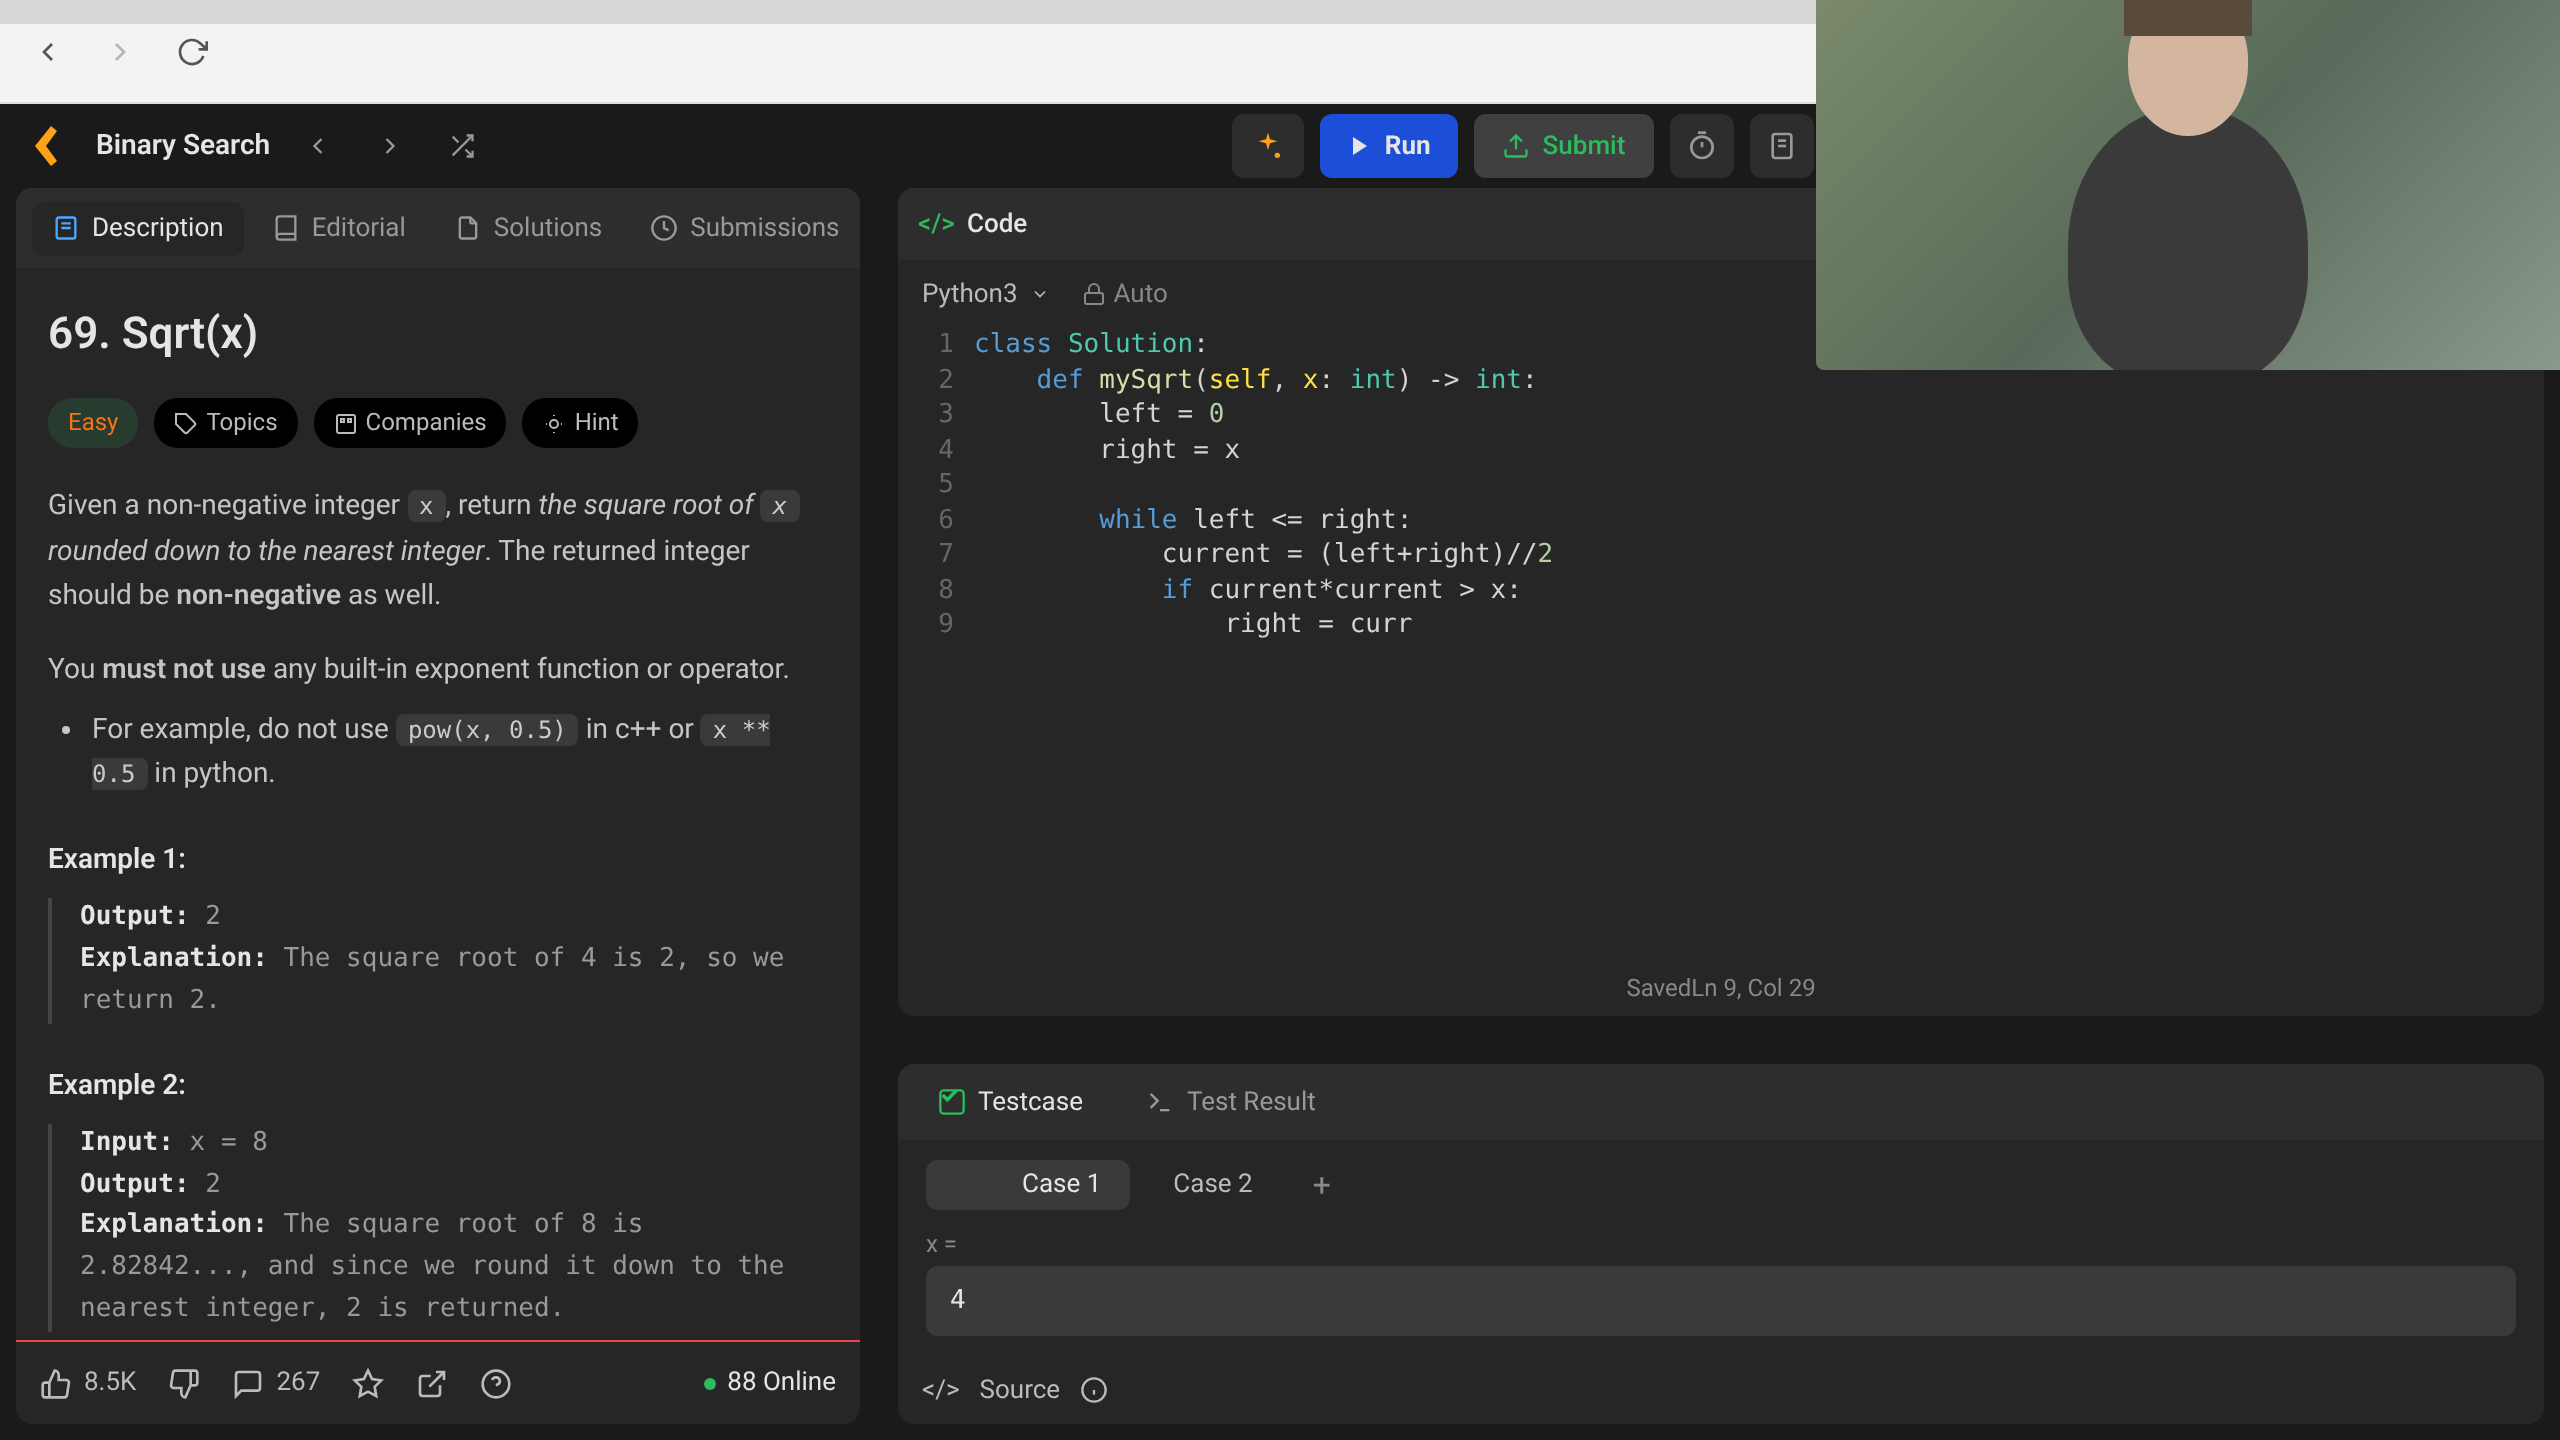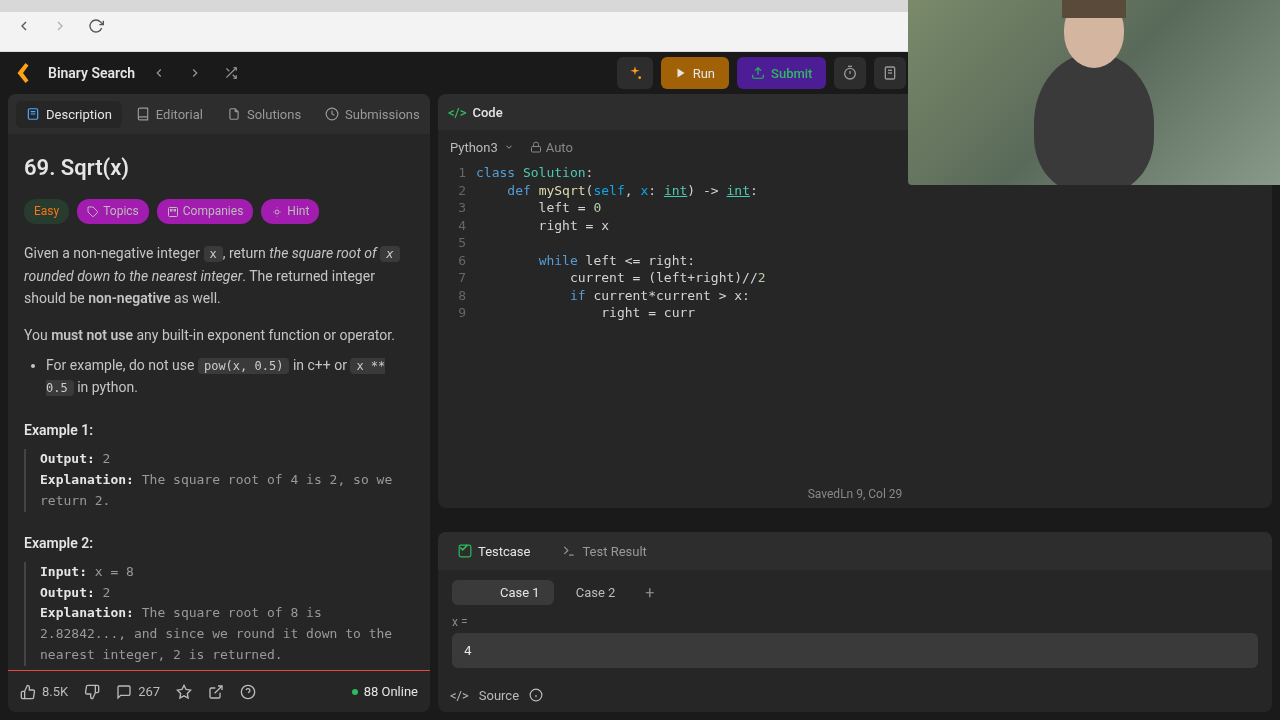--- a/index.html
+++ b/index.html
@@ -11,37 +11,37 @@
 .url-bar { flex: 1; height: 32px; background: #fff; border-radius: 16px; display: flex; align-items: center; padding: 0 12px; gap: 8px; font-size: 13px; color: #555; margin-left: 8px; max-width: 770px; }
 .url-icon { font-size: 12px; }
 
 .app { height: calc(720px - 52px); display: flex; flex-direction: column; background: #1a1a1a; }
 
 .top-bar { height: 42px; display: flex; align-items: center; padding: 0 12px; gap: 12px; background: #1a1a1a; }
 .lc-logo { width: 24px; height: 24px; color: #ffa116; }
 .problem-list { font-size: 14px; font-weight: 600; color: #e5e5e5; }
 .top-nav-btn { width: 24px; height: 24px; display: flex; align-items: center; justify-content: center; color: #999; cursor: pointer; }
 .top-center { flex: 1; display: flex; justify-content: center; gap: 8px; }
-.run-btn { display: flex; align-items: center; gap: 6px; padding: 6px 14px; background: #a16207; border-radius: 6px; font-size: 13px; cursor: pointer; color: #e5e5e5; font-weight: 400; }
-.submit-btn { display: flex; align-items: center; gap: 6px; padding: 6px 14px; background: #4c1d95; border-radius: 6px; font-size: 13px; cursor: pointer; color: #2cbb5d; font-weight: 500; }
+.run-btn { display: flex; align-items: center; gap: 6px; padding: 6px 14px; background: #1d4ed8; border-radius: 6px; font-size: 13px; cursor: pointer; color: #e5e5e5; font-weight: 700; }
+.submit-btn { display: flex; align-items: center; gap: 6px; padding: 6px 14px; background: #404040; border-radius: 6px; font-size: 13px; cursor: pointer; color: #2cbb5d; font-weight: 500; }
 .spark-btn { padding: 6px 10px; background: #2d2d2d; border-radius: 6px; color: #ffa116; cursor: pointer; display: flex; align-items: center; }
 .icon-btn { width: 32px; height: 32px; display: flex; align-items: center; justify-content: center; background: #2d2d2d; border-radius: 6px; color: #999; cursor: pointer; }
 
-.main { flex: 1; display: flex; gap: 8px; padding: 0 8px 8px; overflow: hidden; }
+.main { flex: 1; display: flex; gap: 19px; padding: 0 8px 8px; overflow: hidden; }
 
 .left-panel { width: 422px; background: #262626; border-radius: 8px; display: flex; flex-direction: column; overflow: hidden; }
 .panel-tabs { height: 40px; display: flex; align-items: center; padding: 0 8px; gap: 4px; background: #2d2d2d; }
 .panel-tab { display: flex; align-items: center; gap: 6px; padding: 6px 10px; border-radius: 6px; font-size: 13px; color: #999; cursor: pointer; }
 .panel-tab.active { background: #262626; color: #e5e5e5; }
 .panel-tab .tab-icon { width: 14px; height: 14px; }
 
 .desc-body { flex: 1; overflow-y: auto; padding: 16px; font-size: 14px; line-height: 1.6; }
 .problem-title { font-size: 22px; font-weight: 600; margin-bottom: 14px; }
 .tags-row { display: flex; gap: 8px; margin-bottom: 18px; flex-wrap: wrap; }
-.tag { display: flex; align-items: center; gap: 4px; padding: 3px 10px; background: #a21caf; border-radius: 12px; font-size: 12px; color: #bbb; cursor: pointer; }
+.tag { display: flex; align-items: center; gap: 4px; padding: 3px 10px; background: #000000; border-radius: 12px; font-size: 12px; color: #bbb; cursor: pointer; }
 .tag.easy { background: rgba(44,187,93,0.15); color: #f97316; }
 .desc-text { color: #c5c5c5; }
 .inline-code { background: #3a3a3a; padding: 1px 6px; border-radius: 4px; font-family: Menlo, monospace; font-size: 12px; color: #ccc; }
 .italic { font-style: italic; }
 .bold { font-weight: 600; }
 .example-label { font-weight: 600; margin-top: 20px; margin-bottom: 8px; }
 .example-block { font-family: Menlo, monospace; font-size: 13px; color: #999; padding-left: 14px; border-left: 2px solid #444; }
 .example-block .k { font-weight: 600; color: #e5e5e5; }
 ul { padding-left: 22px; margin-top: 8px; }
 
@@ -60,22 +60,22 @@
 .auto-item { display: flex; align-items: center; gap: 4px; color: #888; }
 
 .editor { flex: 1; font-family: Menlo, Consolas, monospace; font-size: 13px; line-height: 17.5px; padding: 0; display: flex; }
 .gutter { width: 38px; text-align: right; padding-right: 10px; color: #666; user-select: none; }
 .gutter div { height: 17.5px; }
 .code-lines { flex: 1; }
 .code-lines div { height: 17.5px; white-space: pre; }
 .tok-kw { color: #569cd6; }
 .tok-cls { color: #4ec9b0; }
 .tok-fn { color: #dcdcaa; }
-.tok-var { color: #0ea5e9; }
-.tok-type { color: #4ec9b0; text-decoration: underline; }
+.tok-var { color: #fde047; }
+.tok-type { color: #4ec9b0; }
 .tok-num { color: #b5cea8; }
 .tok-plain { color: #d4d4d4; }
 
 .code-footer { height: 28px; display: flex; align-items: center; padding: 0 12px; font-size: 12px; color: #888; justify-content: center; }
 
 .test-panel { height: 180px; background: #262626; border-radius: 8px; display: flex; flex-direction: column; margin-top: 16px; }
 .test-header { height: 38px; display: flex; align-items: center; padding: 0 10px; gap: 12px; background: #2d2d2d; border-radius: 8px 8px 0 0; }
 .test-tab { display: flex; align-items: center; gap: 6px; padding: 5px 10px; font-size: 13px; color: #999; cursor: pointer; border-radius: 6px; }
 .test-tab.active { color: #e5e5e5; }
 .check-green { color: #2cbb5d; }

